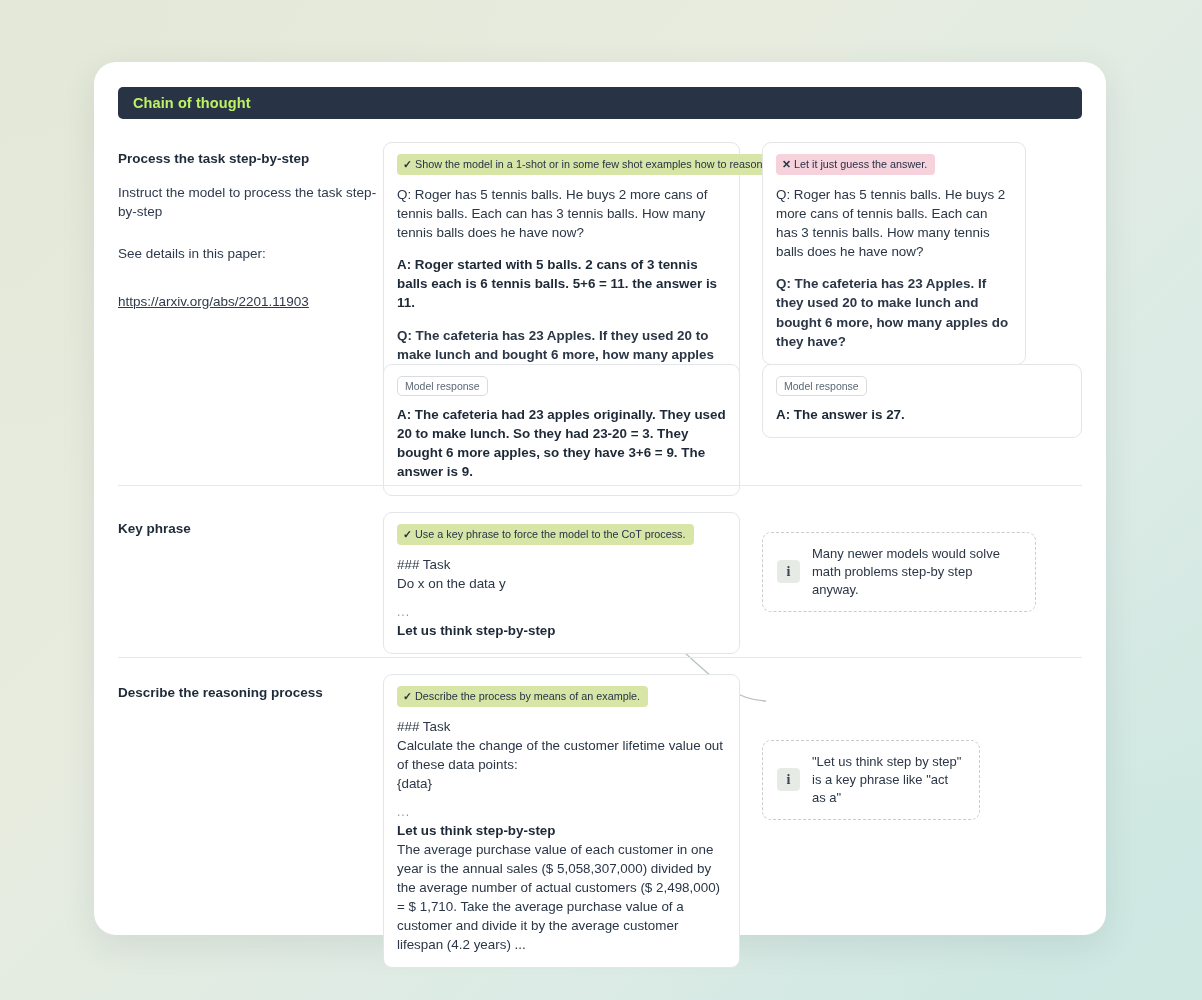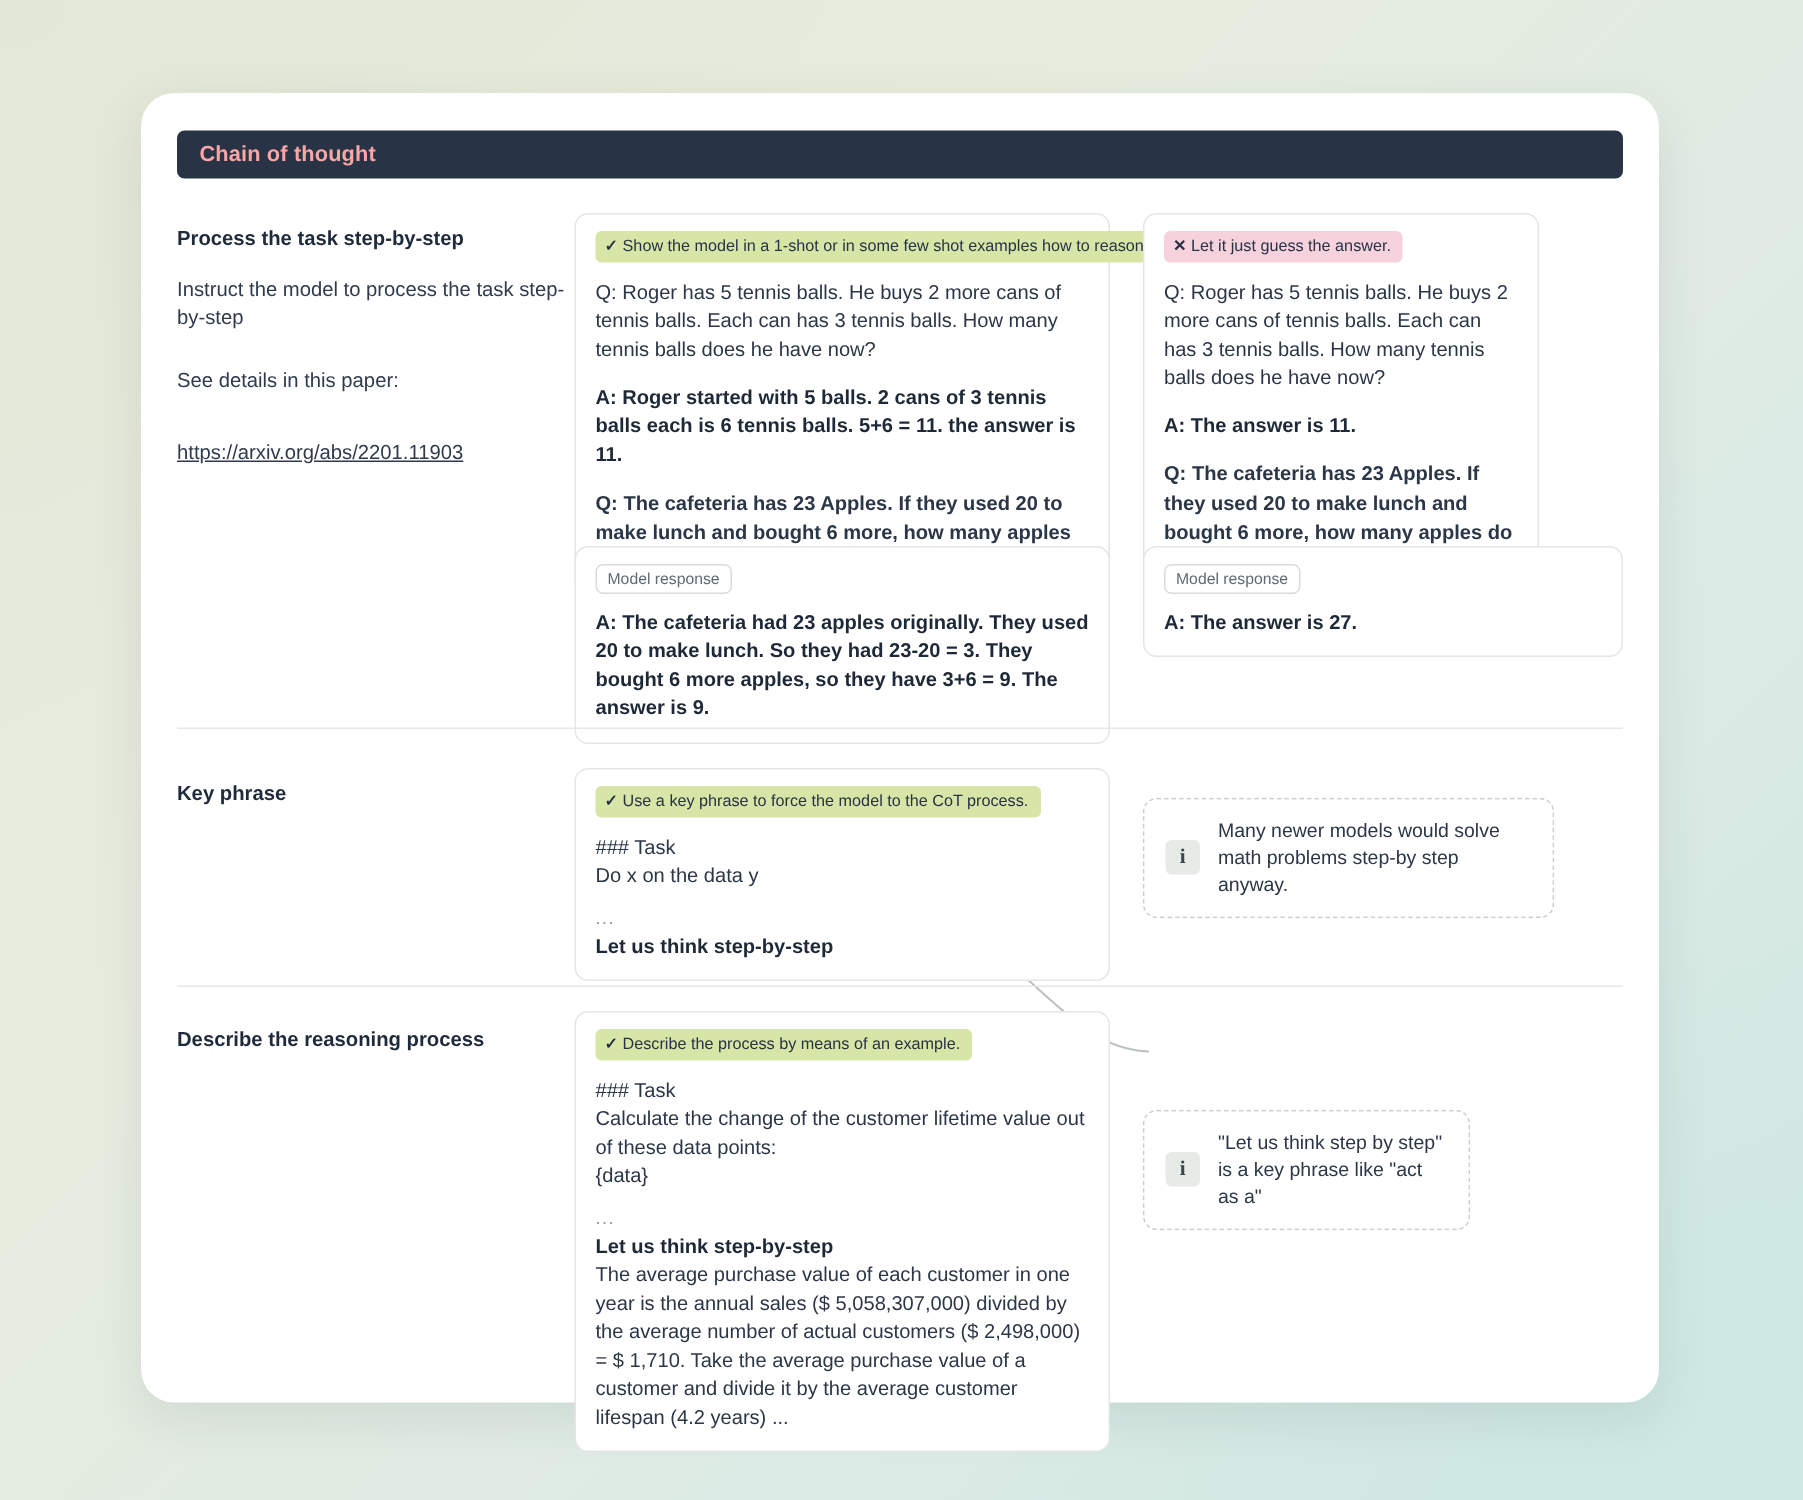--- a/index.html
+++ b/index.html
@@ -36,21 +36,21 @@
     top: 25px;
     width: 964px;
     height: 32px;
     background: #283445;
     border-radius: 5px;
     display: flex;
     align-items: center;
     padding-left: 15px;
   }
   .panel-header .title {
-    color: #fca5a5;
+    color: #bef264;
     font-size: 14.5px;
     font-weight: bold;
     letter-spacing: .1px;
   }
 
   
   .sheet {
     position: absolute;
     left: 0; top: 0;
     width: 1012px;
@@ -237,21 +237,20 @@
         <div class="p">Q: Roger has 5 tennis balls. He buys 2 more cans of tennis balls. Each can has 3 tennis balls. How many tennis balls does he have now?</div>
         <div class="p b">A: Roger started with 5 balls. 2 cans of 3 tennis balls each is 6 tennis balls. 5+6 = 11. the answer is 11.</div>
         <div class="p tight">Q: The cafeteria has 23 Apples. If they used 20 to make lunch and bought 6 more, how many apples do they have?</div>
       </div>
 
       <div class="card" style="left:668px; top:0px; width:264px;">
         <span class="badge bad">
           <span class="mark">✕</span><span>Let it just guess the answer.</span>
         </span>
         <div class="p">Q: Roger has 5 tennis balls. He buys 2 more cans of tennis balls. Each can has 3 tennis balls. How many tennis balls does he have now?</div>
-        <div class="p b">A: The answer is 11.</div>
         <div class="p tight">Q: The cafeteria has 23 Apples. If they used 20 to make lunch and bought 6 more, how many apples do they have?</div>
       </div>
 
       <div class="card" style="left:289px; top:222px; width:357px;">
         <span class="tag">Model response</span>
         <div class="p b tight">A: The cafeteria had 23 apples originally. They used 20 to make lunch. So they had 23-20 = 3. They bought 6 more apples, so they have 3+6 = 9. The answer is 9.</div>
       </div>
 
       <div class="card" style="left:668px; top:222px; width:320px;">
         <span class="tag">Model response</span>

